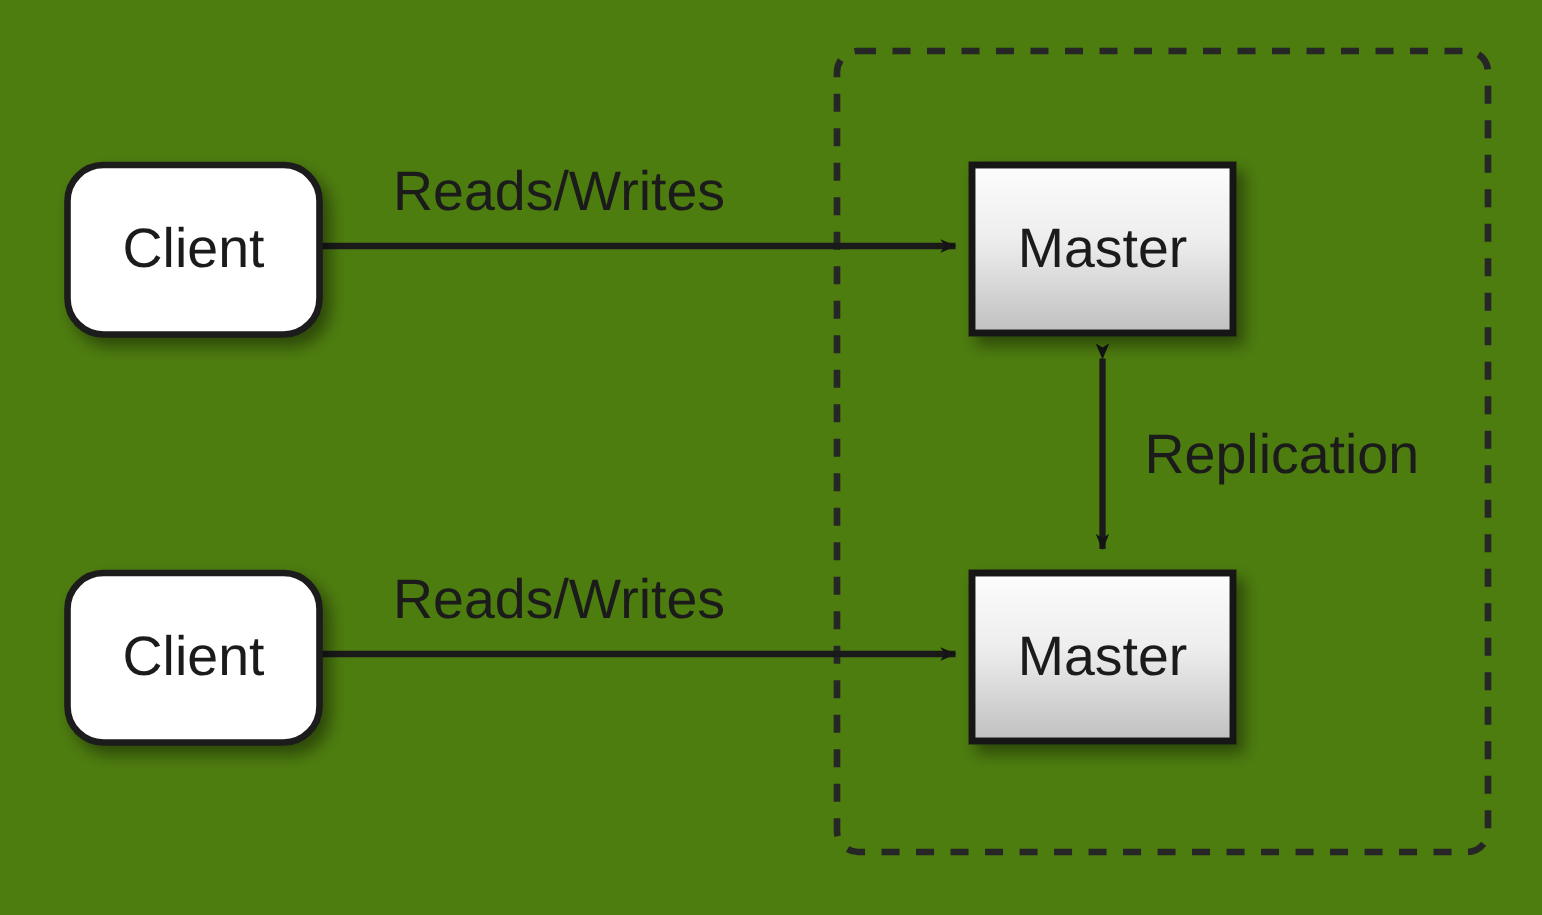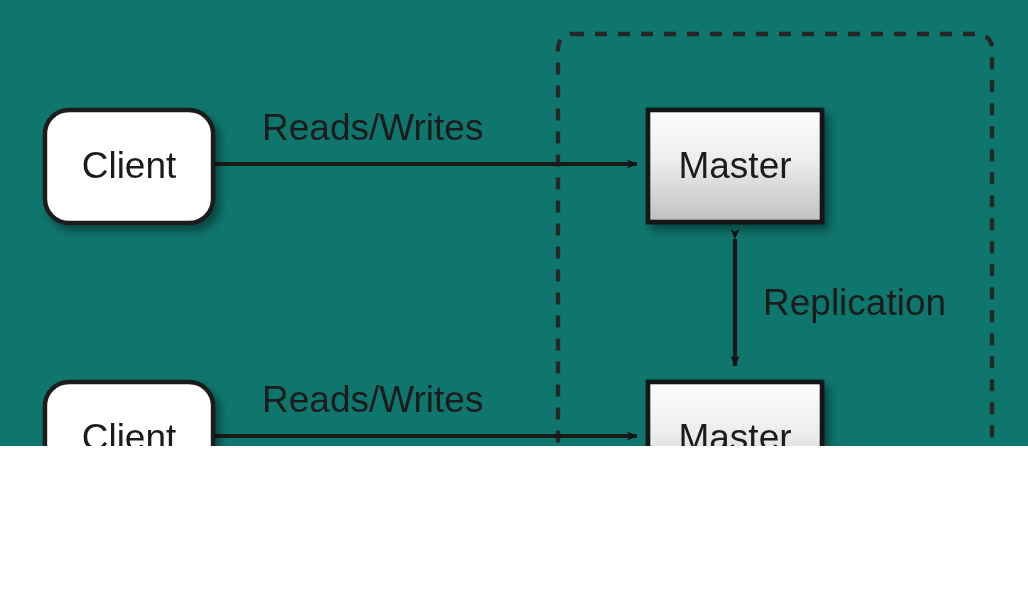--- a/index.html
+++ b/index.html
@@ -7,22 +7,22 @@
     margin: 0;
     padding: 0;
     background: #ffffff;
   }
   body {
     font-family: "Liberation Sans", sans-serif;
   }
   #diagram-canvas {
     position: relative;
     width: 1028px;
-    height: 446px;
-    background: #0f766e;
+    height: 610px;
+    background: #4d7c0f;
     overflow: hidden;
   }
   #diagram-svg {
     position: absolute;
     top: 0;
     left: 0;
     width: 1028px;
     height: 610px;
     display: block;
   }

